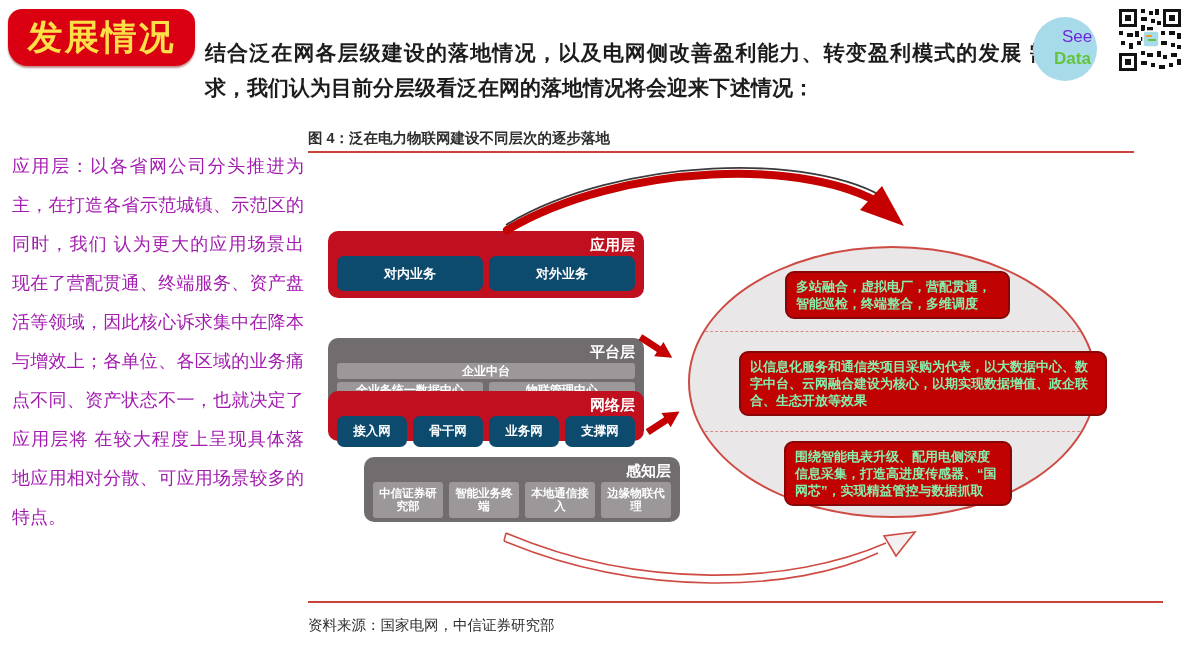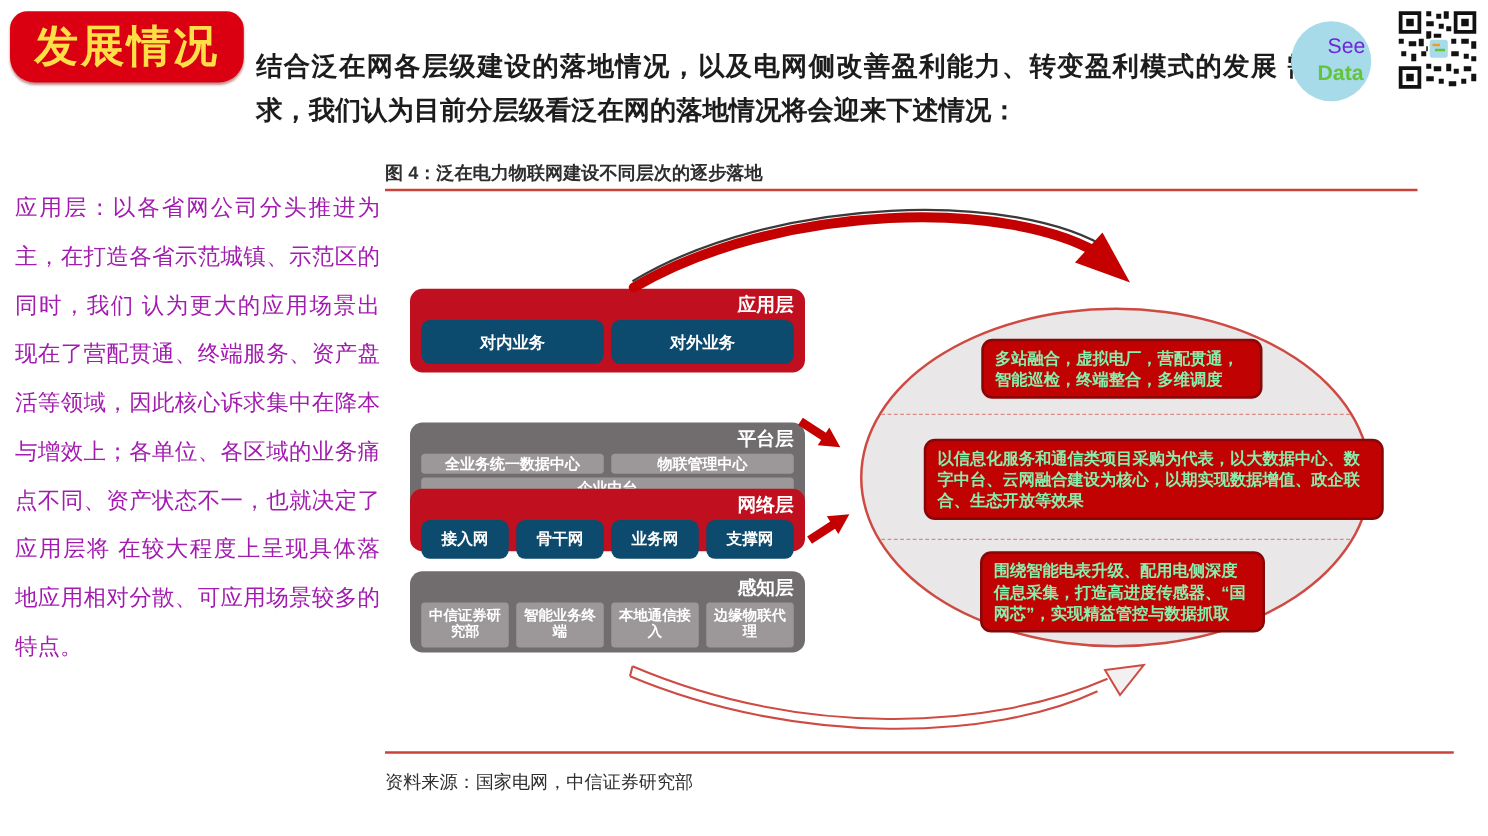--- a/index.html
+++ b/index.html
@@ -80,21 +80,21 @@
   }
   .sub.redsub  { background:#0c4a6e; border-radius:7px; }
   .sub.graysub { background:#9c989a; border-radius:3px; }
   .layer-app        { top:231px; height:67px; }
   .layer-app .sub   { flex:1; height:35px; font-size:13px; }
   .layer-platform   { top:303px; height:85px;margin-top:35px; }
   .layer-platform .sub-row { margin-bottom:3px; }
   .layer-platform .sub { flex:1; height:16px; font-size:12px; }
   .layer-network    { top:391px; height:50px; }
   .layer-network .sub { flex:1; height:31px; font-size:12.5px; }
-  .layer-perception { top:457px; height:65px; }
+  .layer-perception { top:457px; height:65px;margin-left:36px; }
   .layer-perception .sub { flex:1; height:36px; font-size:11.5px; line-height:1.15; padding:1px; }
   
   .ellipse {
     position:absolute; left:688px; top:246px; width:409px; height:272px;
     background:#e9e7e8; border:2px solid #ce4b43; border-radius:50%;
     overflow:hidden;
   }
   .dash { position:absolute; left:0; width:100%; border-top:1.5px dashed #d98a84; }
   .dash1 { top:83px; }
   .dash2 { top:183px; }
@@ -191,25 +191,25 @@
   <div class="layer-head">应用层</div>
   <div class="sub-row">
     <div class="sub redsub">对内业务</div>
     <div class="sub redsub">对外业务</div>
   </div>
 </div>
 
 <div class="layer gray layer-platform">
   <div class="layer-head">平台层</div>
   <div class="sub-row">
+    <div class="sub graysub">企业中台</div>
+  </div>
+  <div class="sub-row">
     <div class="sub graysub">全业务统一数据中心</div>
     <div class="sub graysub">物联管理中心</div>
-  </div>
-  <div class="sub-row">
-    <div class="sub graysub">企业中台</div>
   </div>
   <div class="sub-row">
     <div class="sub graysub">一体化“国网云”平台</div>
   </div>
 </div>
 
 <div class="layer red layer-network">
   <div class="layer-head">网络层</div>
   <div class="sub-row">
     <div class="sub redsub">接入网</div>

